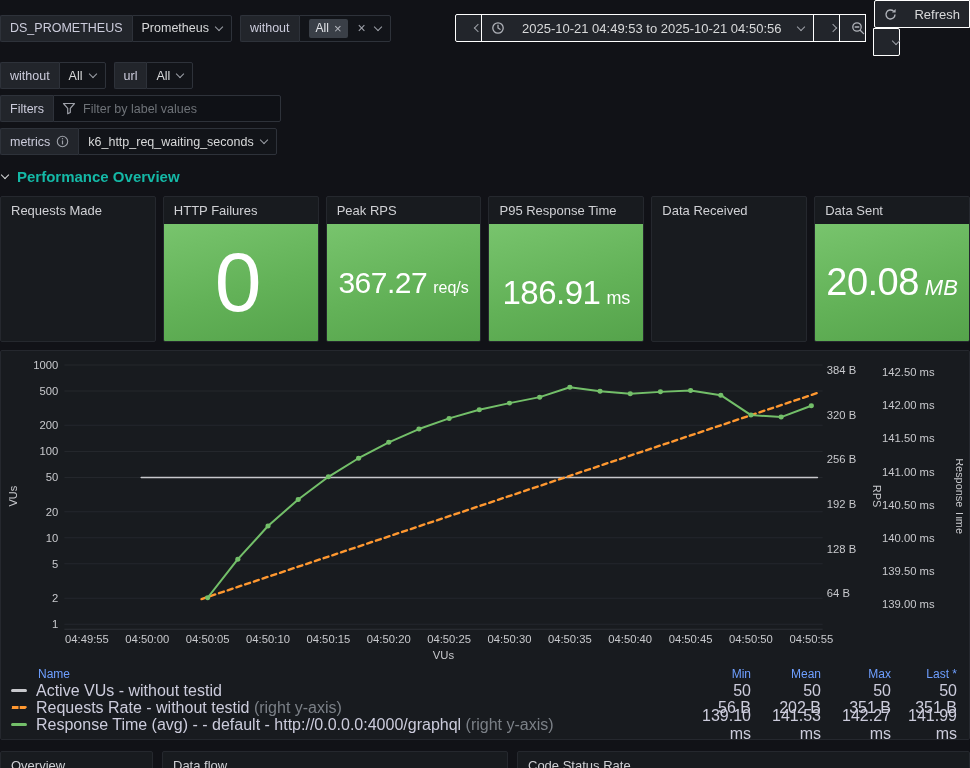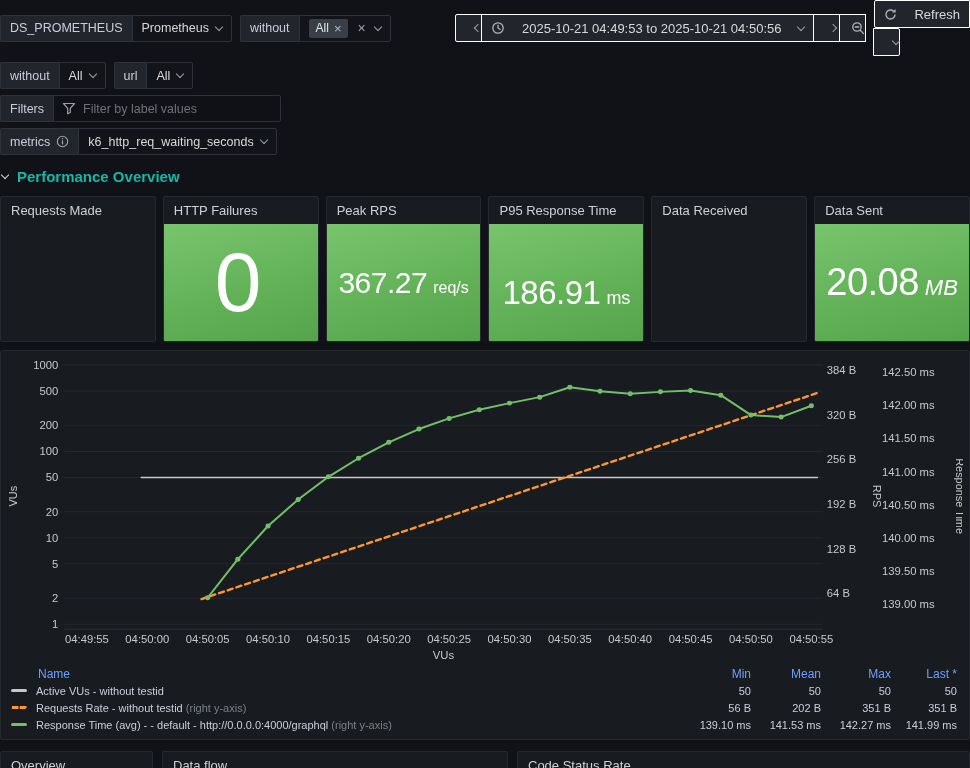--- a/index.html
+++ b/index.html
@@ -103,21 +103,21 @@
   .chart-panel { height:390px; padding:6px; margin-bottom:11px; display:flex; flex-direction:column; }
   #chart-svg { display:block; width:100%; height:310px; }
   #chart-svg text { font-family:"Liberation Sans", sans-serif; font-size:11px; fill:#c8c9cd; }
 
   .legend { padding:1px 6px 0 4px; }
   .legend-header { display:flex; align-items:center; height:16px; font-size:12px; color:#6E9FFF; }
   .legend-header .lh-name { flex:1; padding-left:27px; cursor:pointer; }
   .colnum { width:70px; text-align:right; flex:0 0 auto; }
   .colnum.last { width:66px; }
   .legend-header .colnum { cursor:pointer; }
-  .legend-row { display:flex; align-items:center; height:17px; font-size:11px; cursor:pointer; }
+  .legend-row { display:flex; align-items:center; height:17px; font-size:16px; cursor:pointer; }
   .marker { width:16px; border-top:3px solid #999; border-radius:2px; margin-right:9px; flex:0 0 auto; }
   .lname { flex:1; color:#ccccdc; white-space:nowrap; overflow:hidden; }
   .lname .dim { color:#7b8087; }
   .legend-row .colnum { color:#ccccdc; }
 
   
   .bottom-row { display:grid; grid-template-columns:153px 346px 1fr; gap:9px; height:80px; }
   .bpanel { display:flex; flex-direction:column; }
   .bottom-bar { height:22px; margin-top:4px; flex:0 0 auto; }
 </style>

